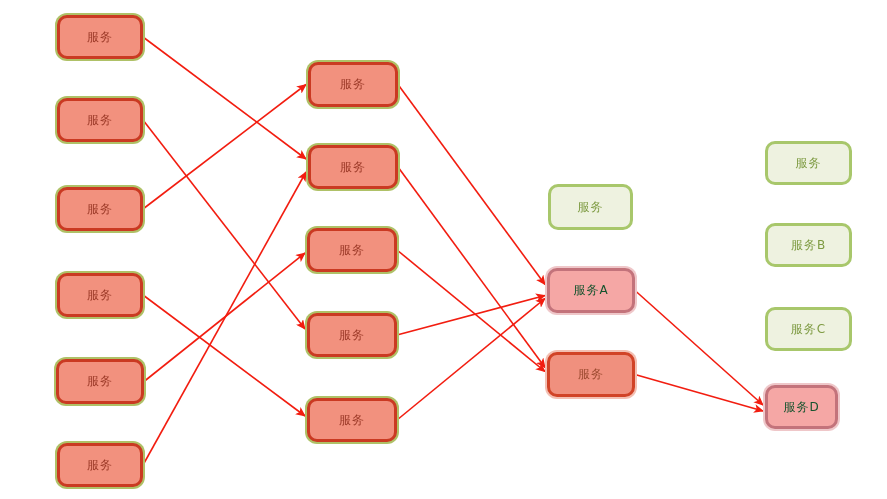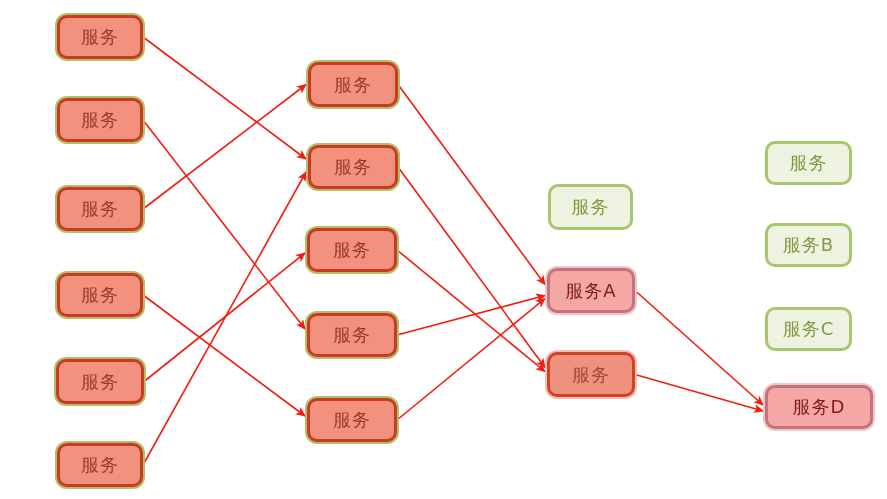--- a/index.html
+++ b/index.html
@@ -9,39 +9,39 @@
     background:#ffffff;
     font-family:"DejaVu Sans","Liberation Sans",sans-serif;
     overflow:hidden;
   }
   #edges{position:absolute;left:0;top:0;width:887px;height:499px;}
   .node{
     position:absolute;
     box-sizing:border-box;
     display:flex;align-items:center;justify-content:center;
     border-radius:10px;
-    font-size:18px;
+    font-size:12px;
     letter-spacing:1px;
     user-select:none;
   }
   .node.red{
     background:#F2917E;
     border:3px solid #CA3A22;
     color:#9C3A28;
     box-shadow:0 0 0 2px #AFC167;
   }
   .node.green{
     background:#EEF2E0;
     border:3px solid #A8C76B;
     color:#7E9B42;
   }
   .node.pink{
     background:#F5A7A5;
     border:3px solid #C3737B;
-    color:#7f1d1d;
+    color:#14532d;
     box-shadow:0 0 0 2px #EFC7C9;
   }
   .node.strongred{
     background:#F0907E;
     border:3px solid #D14327;
     color:#9C4A30;
     box-shadow:0 0 0 2px #F3BFB2;
   }
 </style>
 </head>
@@ -113,16 +113,16 @@
     </div>
     <div class="node green" style="left: 765px; top: 141px; width: 87px; height: 44px;">
       <span>服务</span>
     </div>
     <div class="node green" style="left: 765px; top: 307px; width: 87px; height: 44px;">
       <span>服务C</span>
     </div>
     <div class="node green" style="left: 765px; top: 223px; width: 87px; height: 44px;">
       <span>服务B</span>
     </div>
-    <div class="node pink" style="left: 765px; top: 385px; width: 108px; height: 44px;">
+    <div class="node pink" style="left: 765px; top: 385px; width: 73px; height: 44px;">
       <span>服务D</span>
     </div>
   </div>
 
 </body></html>

